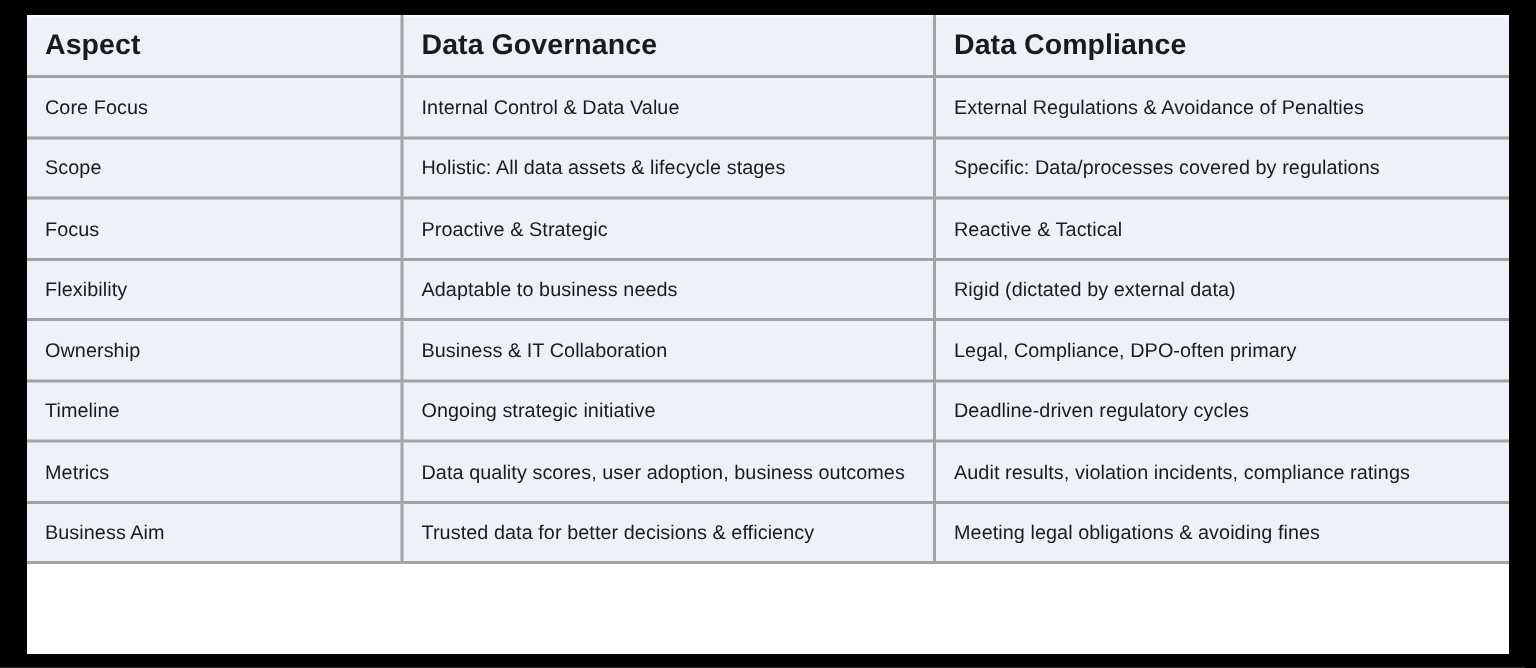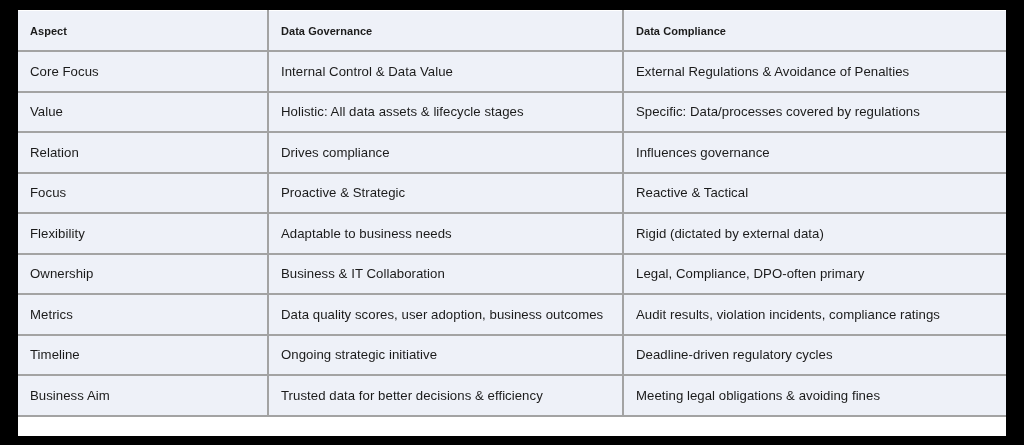--- a/index.html
+++ b/index.html
@@ -45,21 +45,21 @@
     padding: 0 12px;
     height: 38.5px;
     font-size: 13.2px;
     color: #1b1b1b;
     background: #eef1f8;
     letter-spacing: 0.05px;
   }
   table.comparison th {
     font-weight: bold;
     height: 39px;
-    font-size: 11px;
+    font-size: 19px;
   }
   table.comparison tr:first-child th {
     border-top: 1px solid #ffffff;
   }
   table.comparison tr td:first-child,
   table.comparison tr th:first-child {
     border-left: none;
   }
   table.comparison tr td:last-child,
   table.comparison tr th:last-child {
@@ -84,53 +84,48 @@
           <th>Data Compliance</th>
         </tr>
       </thead>
       <tbody>
         <tr>
           <td>Core Focus</td>
           <td>Internal Control &amp; Data Value</td>
           <td>External Regulations &amp; Avoidance of Penalties</td>
         </tr>
         <tr>
-          <td>Value</td>
+          <td>Scope</td>
           <td>Holistic: All data assets &amp; lifecycle stages</td>
           <td>Specific: Data/processes covered by regulations</td>
-        </tr>
-        <tr>
-          <td>Relation</td>
-          <td>Drives compliance</td>
-          <td>Influences governance</td>
         </tr>
         <tr>
           <td>Focus</td>
           <td>Proactive &amp; Strategic</td>
           <td>Reactive &amp; Tactical</td>
         </tr>
         <tr>
           <td>Flexibility</td>
           <td>Adaptable to business needs</td>
           <td>Rigid (dictated by external data)</td>
         </tr>
         <tr>
           <td>Ownership</td>
           <td>Business &amp; IT Collaboration</td>
           <td>Legal, Compliance, DPO-often primary</td>
         </tr>
         <tr>
+          <td>Timeline</td>
+          <td>Ongoing strategic initiative</td>
+          <td>Deadline-driven regulatory cycles</td>
+        </tr>
+        <tr>
           <td>Metrics</td>
           <td>Data quality scores, user adoption, business outcomes</td>
           <td>Audit results, violation incidents, compliance ratings</td>
-        </tr>
-        <tr>
-          <td>Timeline</td>
-          <td>Ongoing strategic initiative</td>
-          <td>Deadline-driven regulatory cycles</td>
         </tr>
         <tr>
           <td>Business Aim</td>
           <td>Trusted data for better decisions &amp; efficiency</td>
           <td>Meeting legal obligations &amp; avoiding fines</td>
         </tr>
       </tbody>
     </table>
   </div>
 </div>

